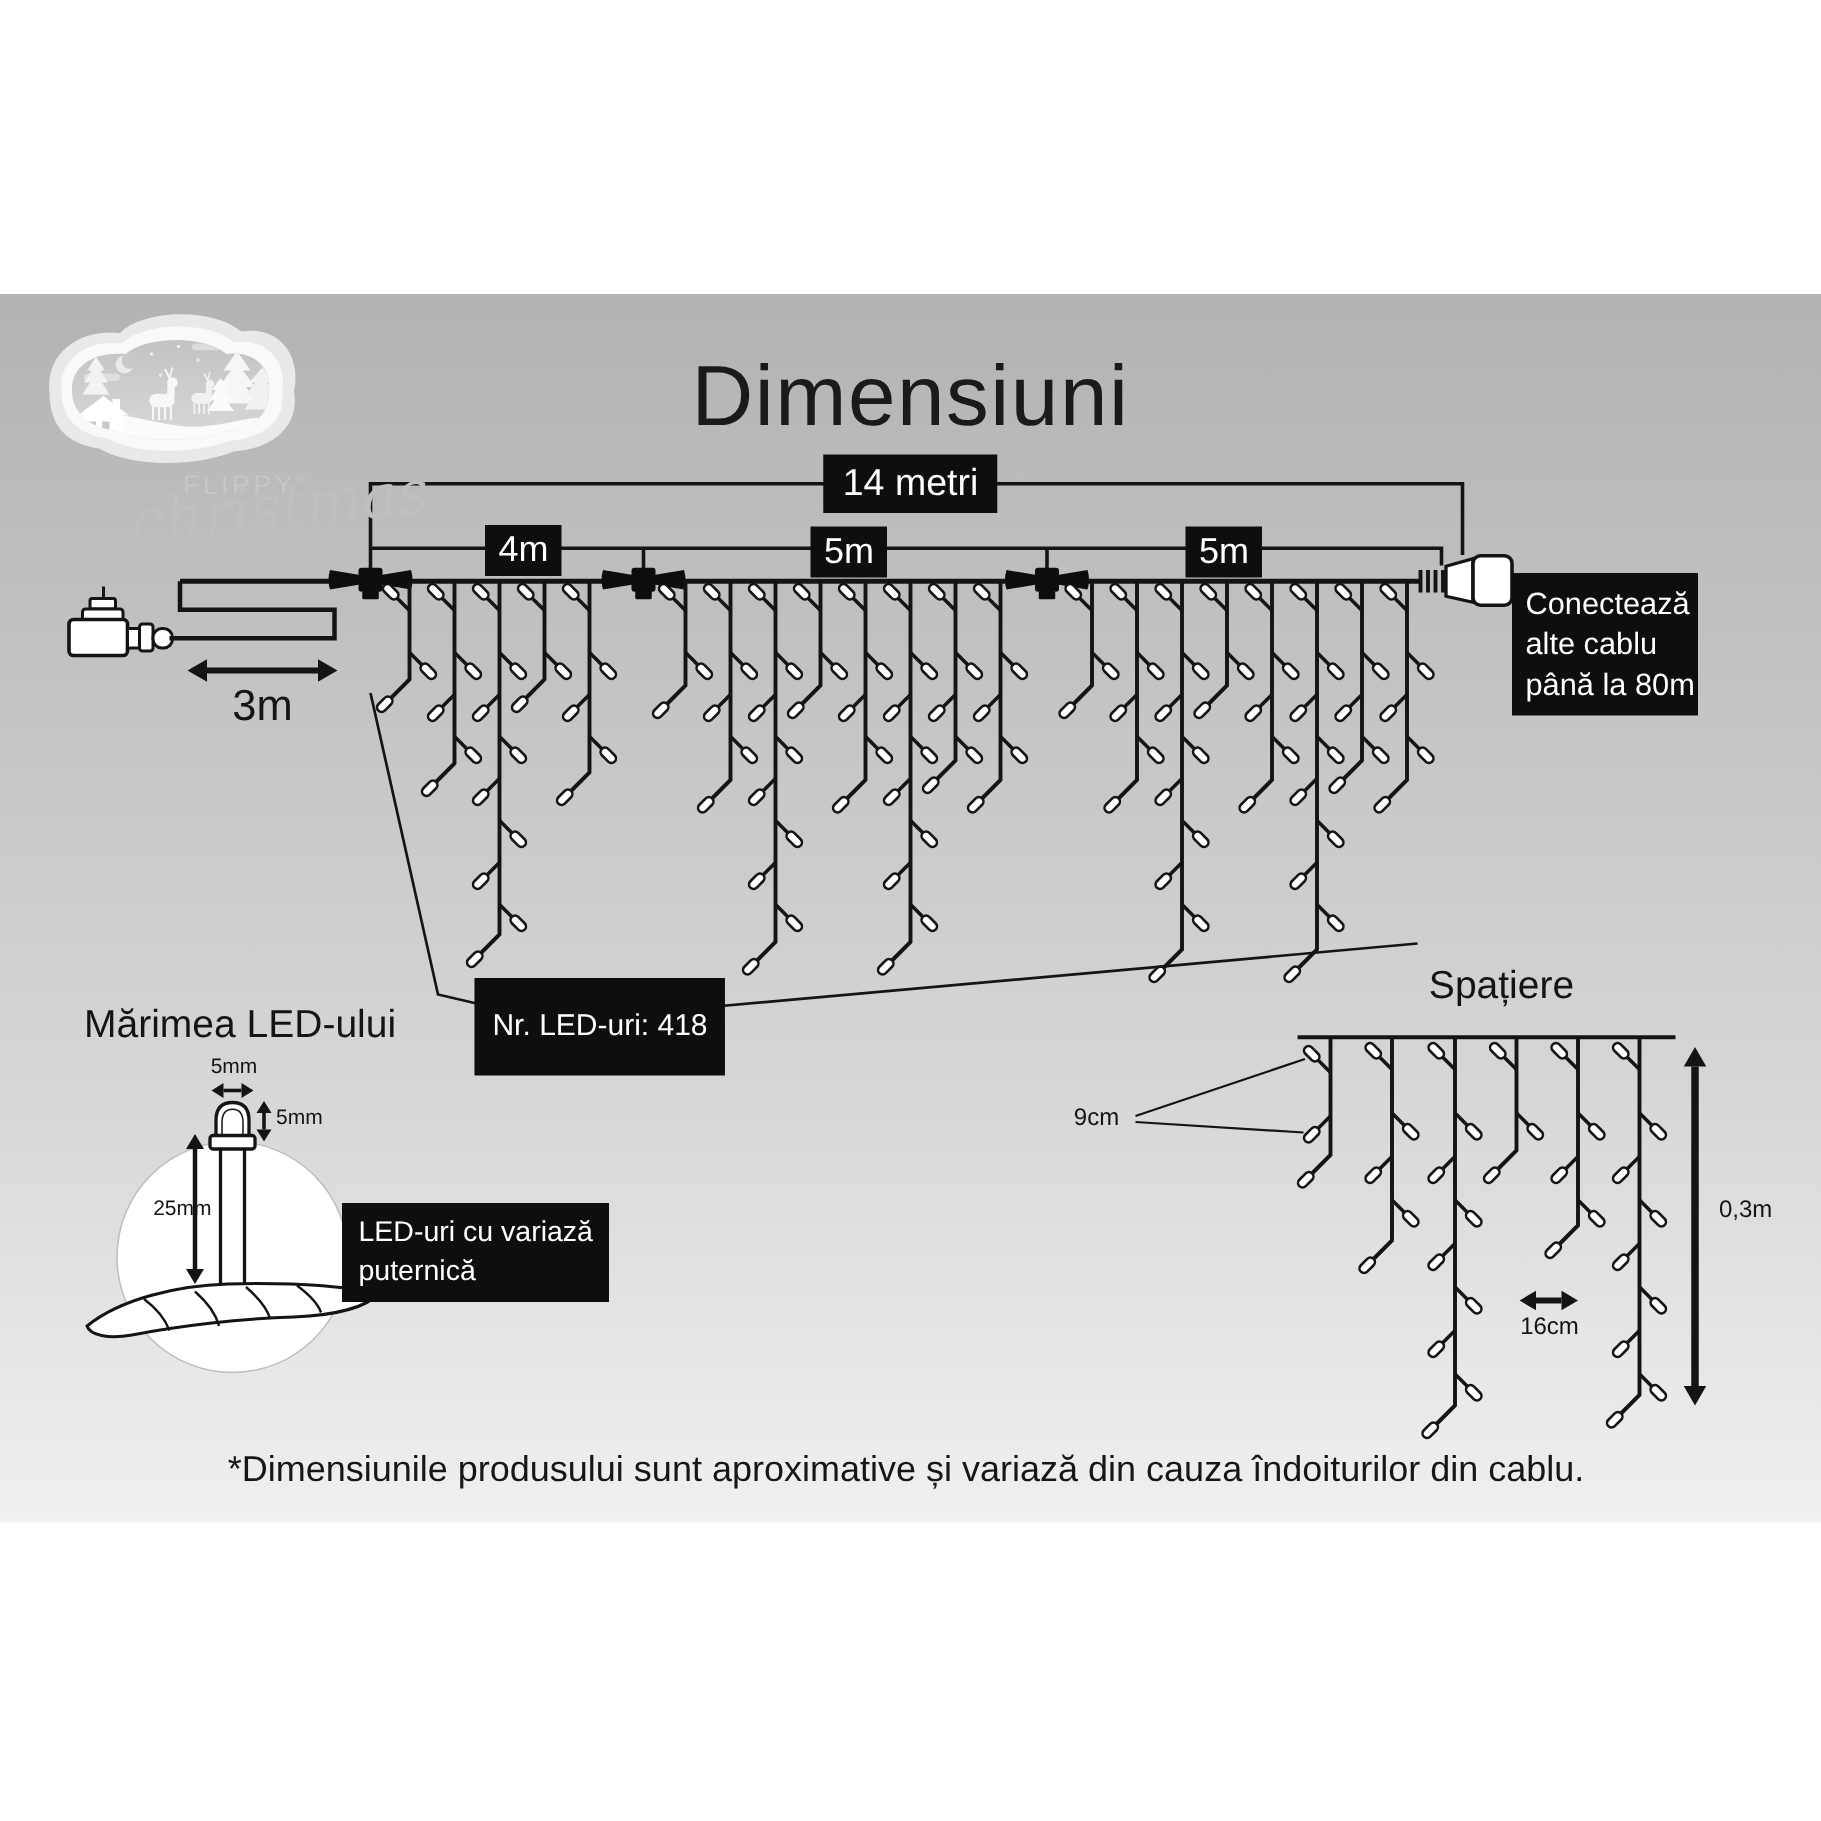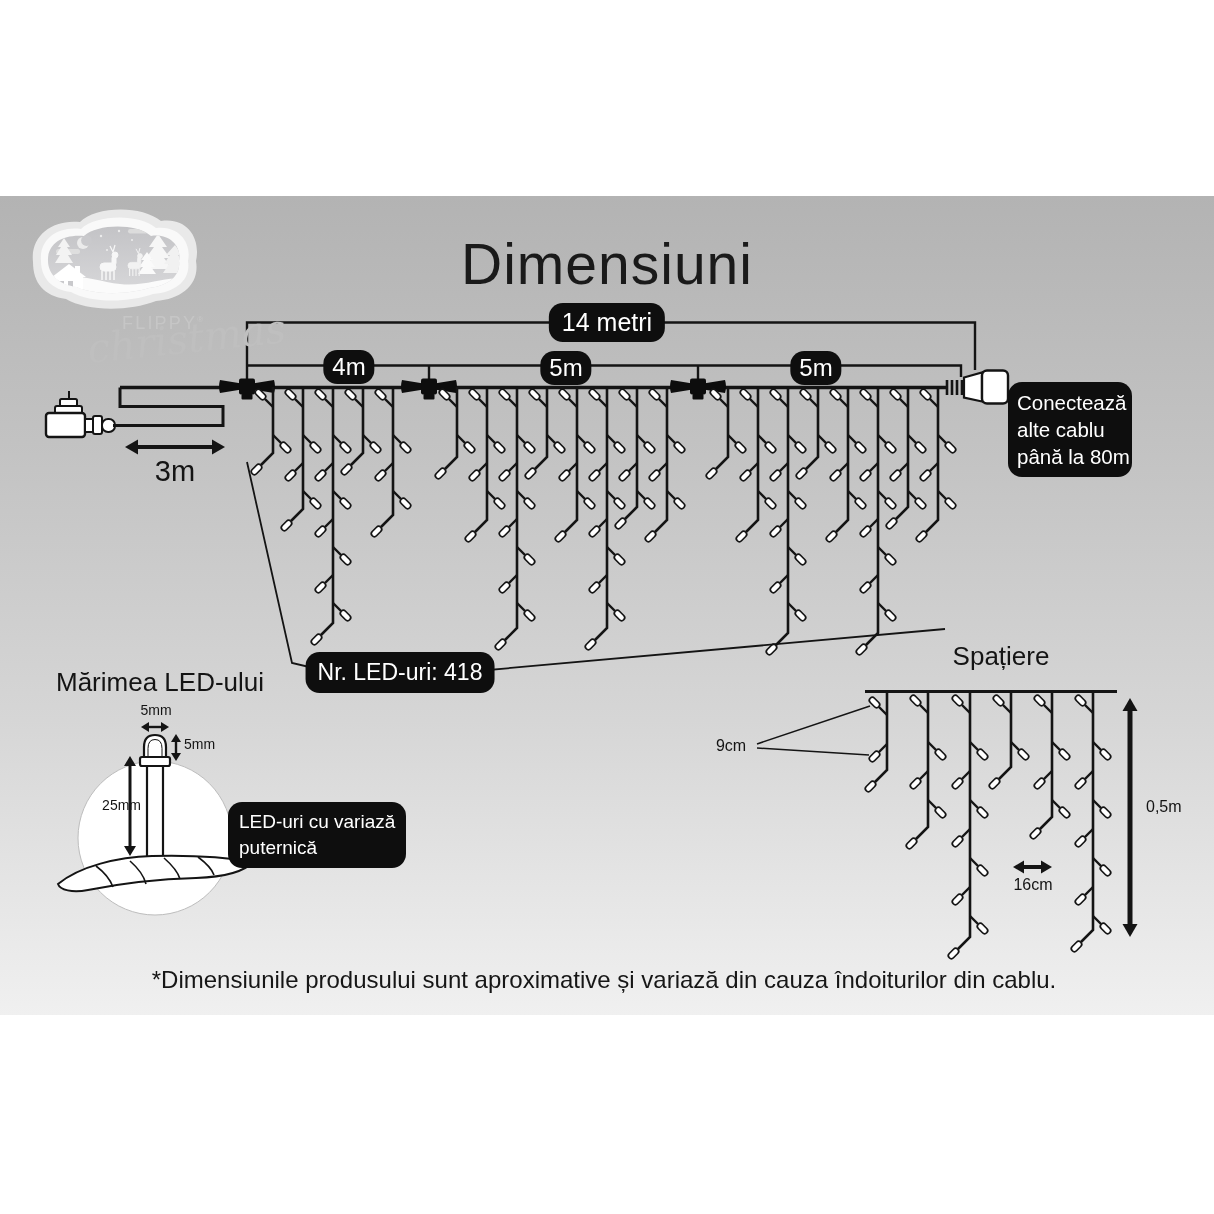--- a/index.html
+++ b/index.html
@@ -3,27 +3,27 @@
 <meta charset="utf-8">
 <style>
   html,body{margin:0;padding:0;background:#fff;}
   .canvas{position:relative;width:1214px;height:1214px;background:#ffffff;overflow:hidden;
           font-family:"Liberation Sans", sans-serif;color:#141414;}
   .board{position:absolute;left:0;top:196px;width:1214px;height:819px;
          background:linear-gradient(180deg,#b3b3b3 0%,#c2c2c2 30%,#d6d6d6 64%,#e9e9e9 90%,#f0f0f0 100%);}
   svg.overlay{position:absolute;left:0;top:0;width:1214px;height:1214px;}
   .lbl{position:absolute;color:#141414;line-height:1.05;}
   .ctr{transform:translateX(-50%);}
-  .badge{position:absolute;background:#0e0e0e;color:#ffffff;white-space:nowrap;border-radius:14px;}
+  .badge{position:absolute;background:#0e0e0e;color:#ffffff;white-space:nowrap;}
   .title{position:absolute;left:607px;top:231px;transform:translateX(-50%);
          font-size:57px;font-weight:400;letter-spacing:1px;color:#1a1a1a;white-space:nowrap;}
   .b14{left:607px;top:303px;transform:translateX(-50%);font-size:25px;padding:5px 13px;}
   .bseg{font-size:24px;padding:3px 9px;transform:translateX(-50%);}
   .bconnect{left:1008px;top:346px;font-size:20.5px;line-height:27px;padding:7px 9px;width:106px;margin-top:36px;}
-  .bnrled{left:400px;top:652px;transform:translateX(-50%);font-size:23px;padding:7px 12px;}
+  .bnrled{left:400px;top:652px;transform:translateX(-50%);font-size:20px;padding:21px 12px;}
   .blednote{left:228px;top:802px;font-size:19px;line-height:26px;padding:7px 11px;}
   .h-section{font-size:26px;}
   .small{font-size:14px;}
   .mid{font-size:16px;}
   .l3m{font-size:29px;left:175px;top:456px;transform:translateX(-50%);}
   .footer{position:absolute;left:604px;top:966px;transform:translateX(-50%);
           font-size:24px;color:#161616;white-space:nowrap;}
   .flippy{position:absolute;left:122px;top:313px;font-size:18px;letter-spacing:2.2px;
           color:#c6c6c6;font-weight:400;}
   .flippy sup{font-size:8px;letter-spacing:0;}
@@ -506,16 +506,16 @@
   <div class="lbl small" style="left:141px;top:798px;transform:translateX(-100%);">25mm</div>
 
   <div class="badge blednote">
     <div>LED-uri cu variază</div>
     <div>puternică</div>
   </div>
 
   <div class="lbl h-section ctr" style="left:1001px;top:643px;text-align:right;">Spațiere</div>
   <div class="lbl mid ctr" style="left:731px;top:738px;">9cm</div>
   <div class="lbl mid ctr" style="left:1033px;top:877px;">16cm</div>
-  <div class="lbl mid" style="left:1146px;top:799px;">0,5m</div>
+  <div class="lbl mid" style="left:1146px;top:799px;">0,3m</div>
 
   <div class="footer">*Dimensiunile produsului sunt aproximative și variază din cauza îndoiturilor din cablu.</div>
 </div>
 
 </body></html>

